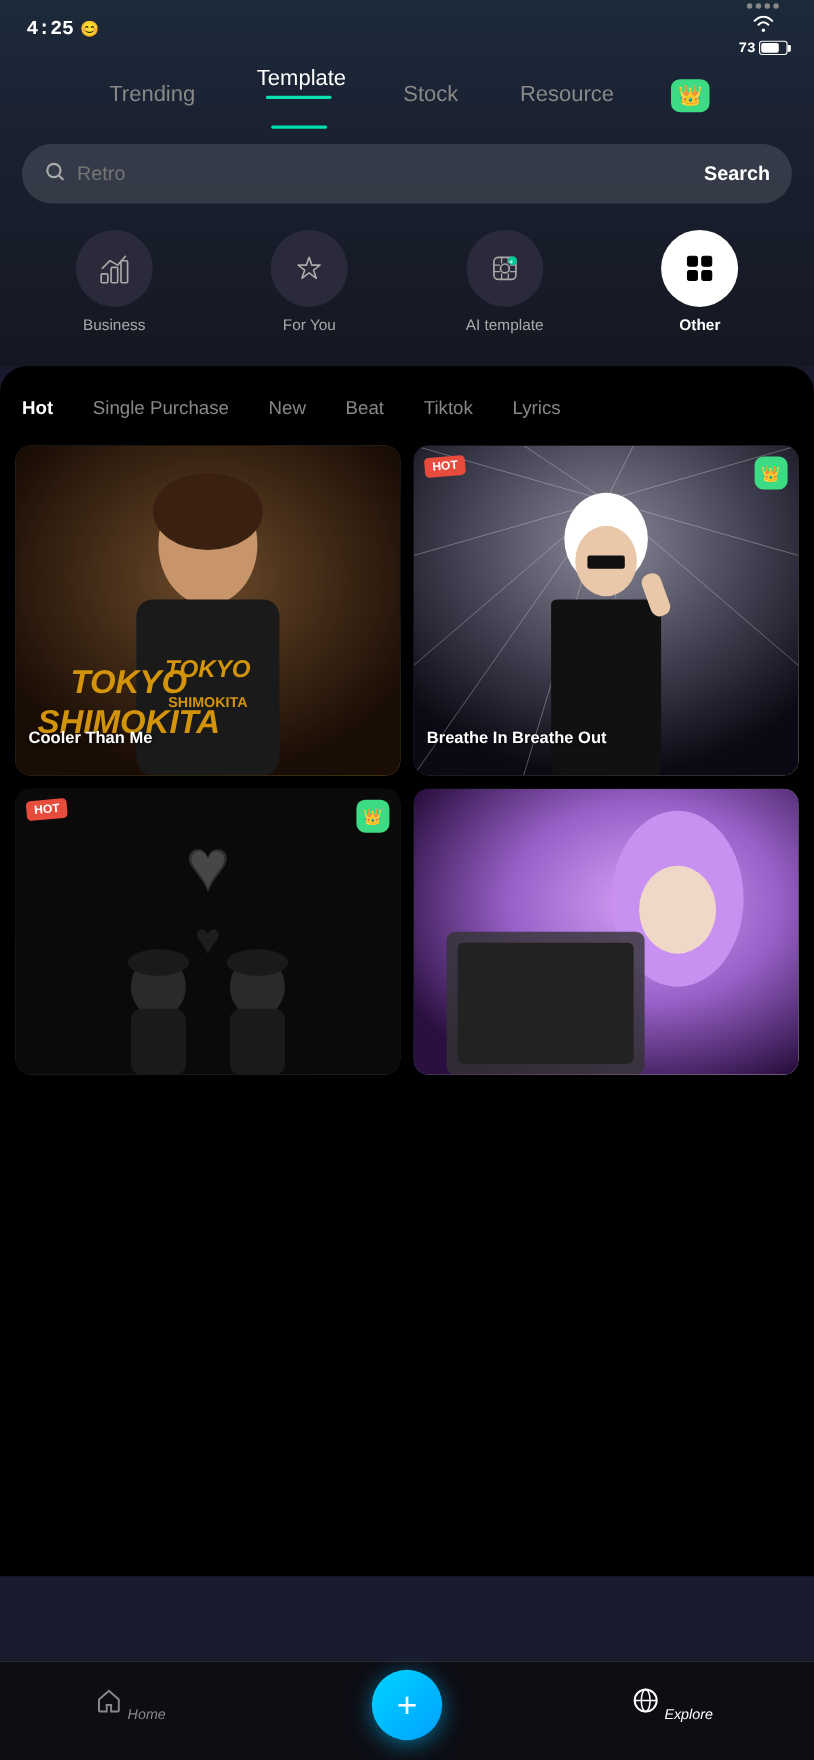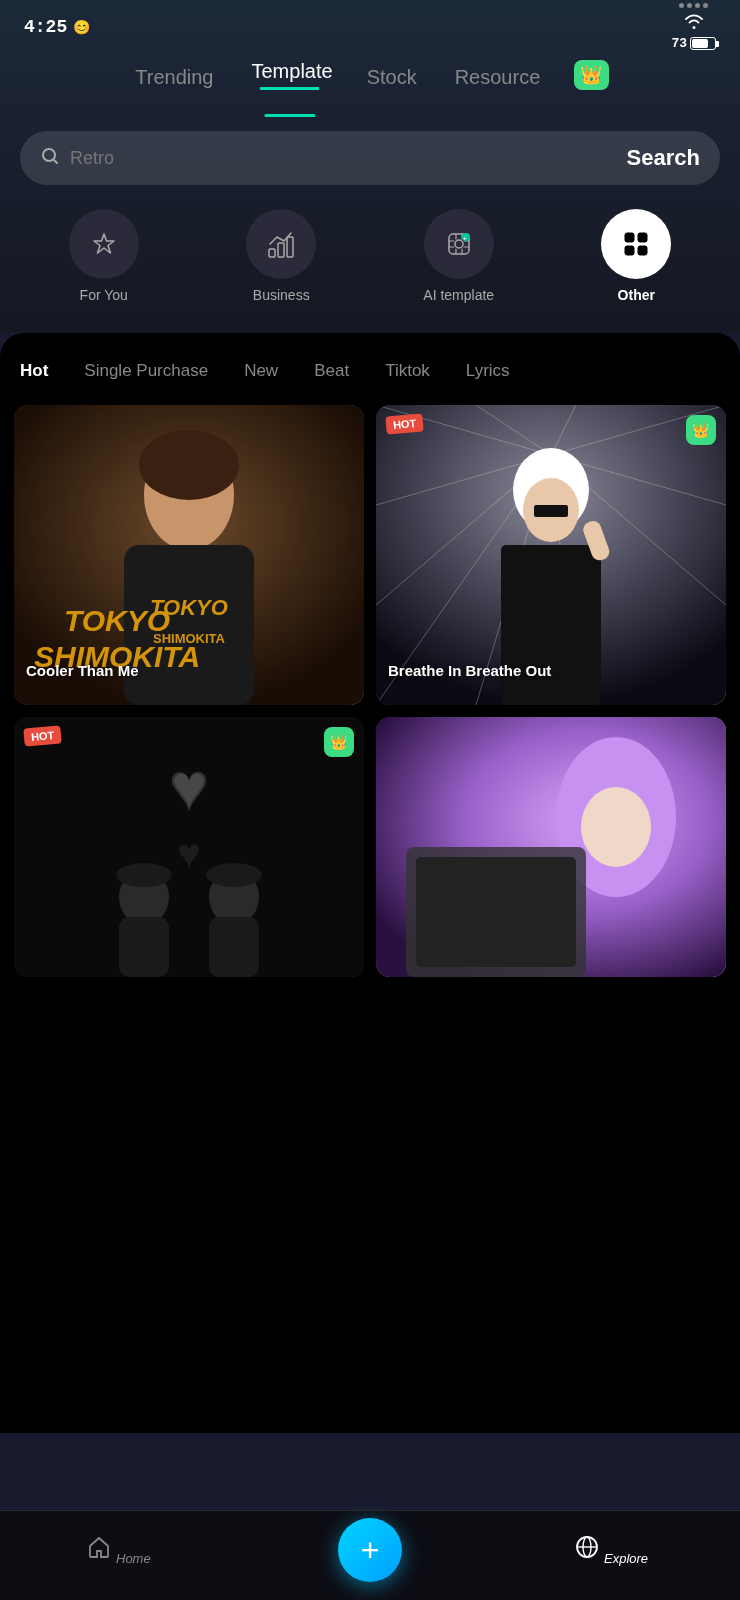--- a/index.html
+++ b/index.html
@@ -37,24 +37,24 @@
     .status-dots {
       display: flex; gap: 3px;
     }
     .status-dots span {
       width: 5px; height: 5px; background: #888; border-radius: 50%;
     }
 
     
     .top-nav {
       display: flex;
-      align-items: flex-start;
+      align-items: center;
       justify-content: center;
       padding: 10px 20px 0;
-      gap: 30px;
+      gap: 48px;
       position: relative;
     }
     .nav-item {
       font-size: 20px;
       color: #888;
       padding: 6px 4px;
       cursor: pointer;
       white-space: nowrap;
     }
     .nav-item.active {
@@ -97,21 +97,21 @@
     .search-input {
       flex: 1;
       background: transparent;
       border: none;
       outline: none;
       color: #ccc;
       font-size: 18px;
     }
     .search-btn {
       color: #fff;
-      font-size: 22px;
+      font-size: 18px;
       font-weight: 600;
       cursor: pointer;
       background: none;
       border: none;
     }
 
     
     .categories {
       display: flex;
       justify-content: space-around;
@@ -423,36 +423,36 @@
     </div>
     <input class="search-input" type="text" placeholder="Retro" style="">
     <button class="search-btn">Search</button>
   </div>
 
   <div class="categories">
 
     <div class="cat-item">
       <div class="cat-icon">
         <svg width="30" height="30" viewBox="0 0 30 30" fill="none">
-          <path d="M15 5l2.5 7h7.5l-6 4.5 2.5 7.5L15 19l-6.5 5 2.5-7.5L5 12h7.5L15 5z" stroke="#aaa" stroke-width="1.5" fill="none" stroke-linejoin="round"></path>
-        </svg>
-      </div>
-      <span class="cat-label">For You</span>
-    </div>
-
-    <div class="cat-item">
-      <div class="cat-icon">
-        <svg width="30" height="30" viewBox="0 0 30 30" fill="none">
           <rect x="3" y="20" width="6" height="8" rx="1" stroke="#aaa" stroke-width="1.5"></rect>
           <rect x="12" y="14" width="6" height="14" rx="1" stroke="#aaa" stroke-width="1.5"></rect>
           <rect x="21" y="8" width="6" height="20" rx="1" stroke="#aaa" stroke-width="1.5"></rect>
           <path d="M4 15l7-7 7 4 7-8" stroke="#aaa" stroke-width="1.5" stroke-linecap="round" stroke-linejoin="round"></path>
         </svg>
       </div>
       <span class="cat-label">Business</span>
+    </div>
+
+    <div class="cat-item">
+      <div class="cat-icon">
+        <svg width="30" height="30" viewBox="0 0 30 30" fill="none">
+          <path d="M15 5l2.5 7h7.5l-6 4.5 2.5 7.5L15 19l-6.5 5 2.5-7.5L5 12h7.5L15 5z" stroke="#aaa" stroke-width="1.5" fill="none" stroke-linejoin="round"></path>
+        </svg>
+      </div>
+      <span class="cat-label">For You</span>
     </div>
 
     <div class="cat-item">
       <div class="cat-icon">
         <svg width="30" height="30" viewBox="0 0 30 30" fill="none">
           <rect x="5" y="5" width="20" height="20" rx="4" stroke="#aaa" stroke-width="1.5"></rect>
           <circle cx="15" cy="15" r="4" stroke="#aaa" stroke-width="1.5"></circle>
           <path d="M12 5v5M18 5v5M12 20v5M18 20v5M5 12h5M5 18h5M20 12h5M20 18h5" stroke="#aaa" stroke-width="1.2" stroke-linecap="round"></path>
           <circle cx="22" cy="8" r="4" fill="#00c896"></circle>
           <text x="19" y="11" font-size="6" fill="white" font-weight="bold">+</text>

